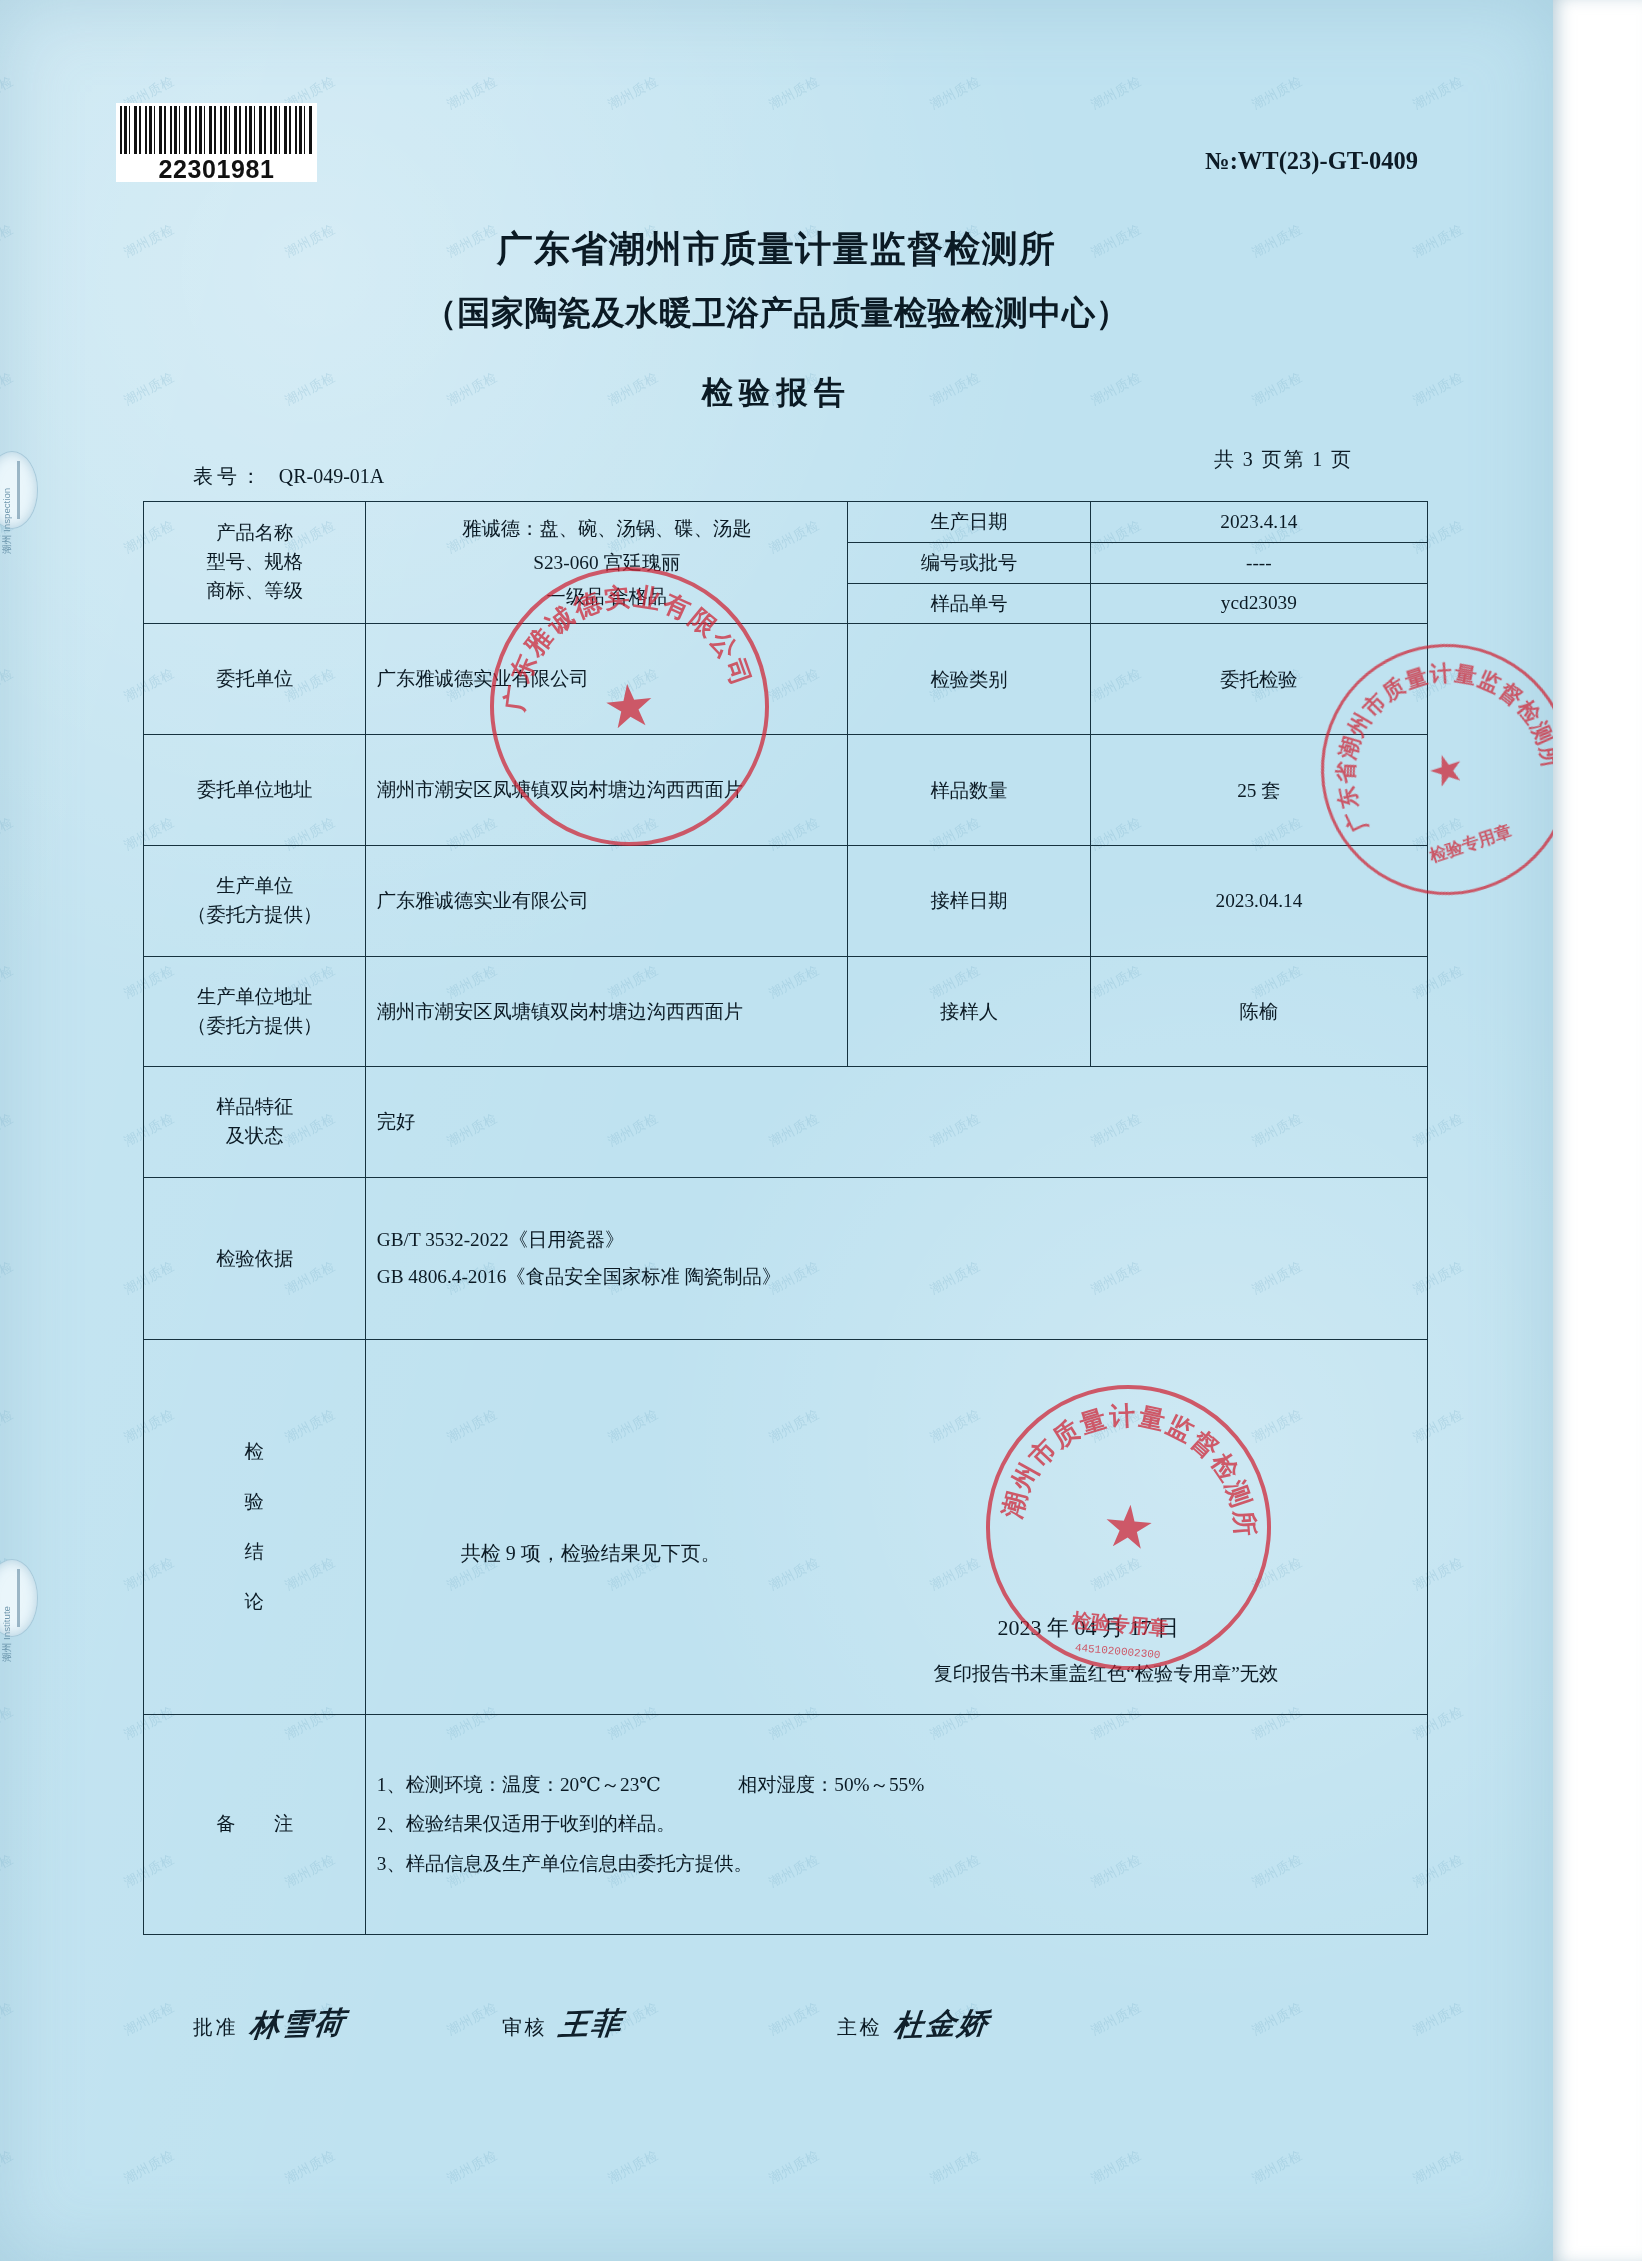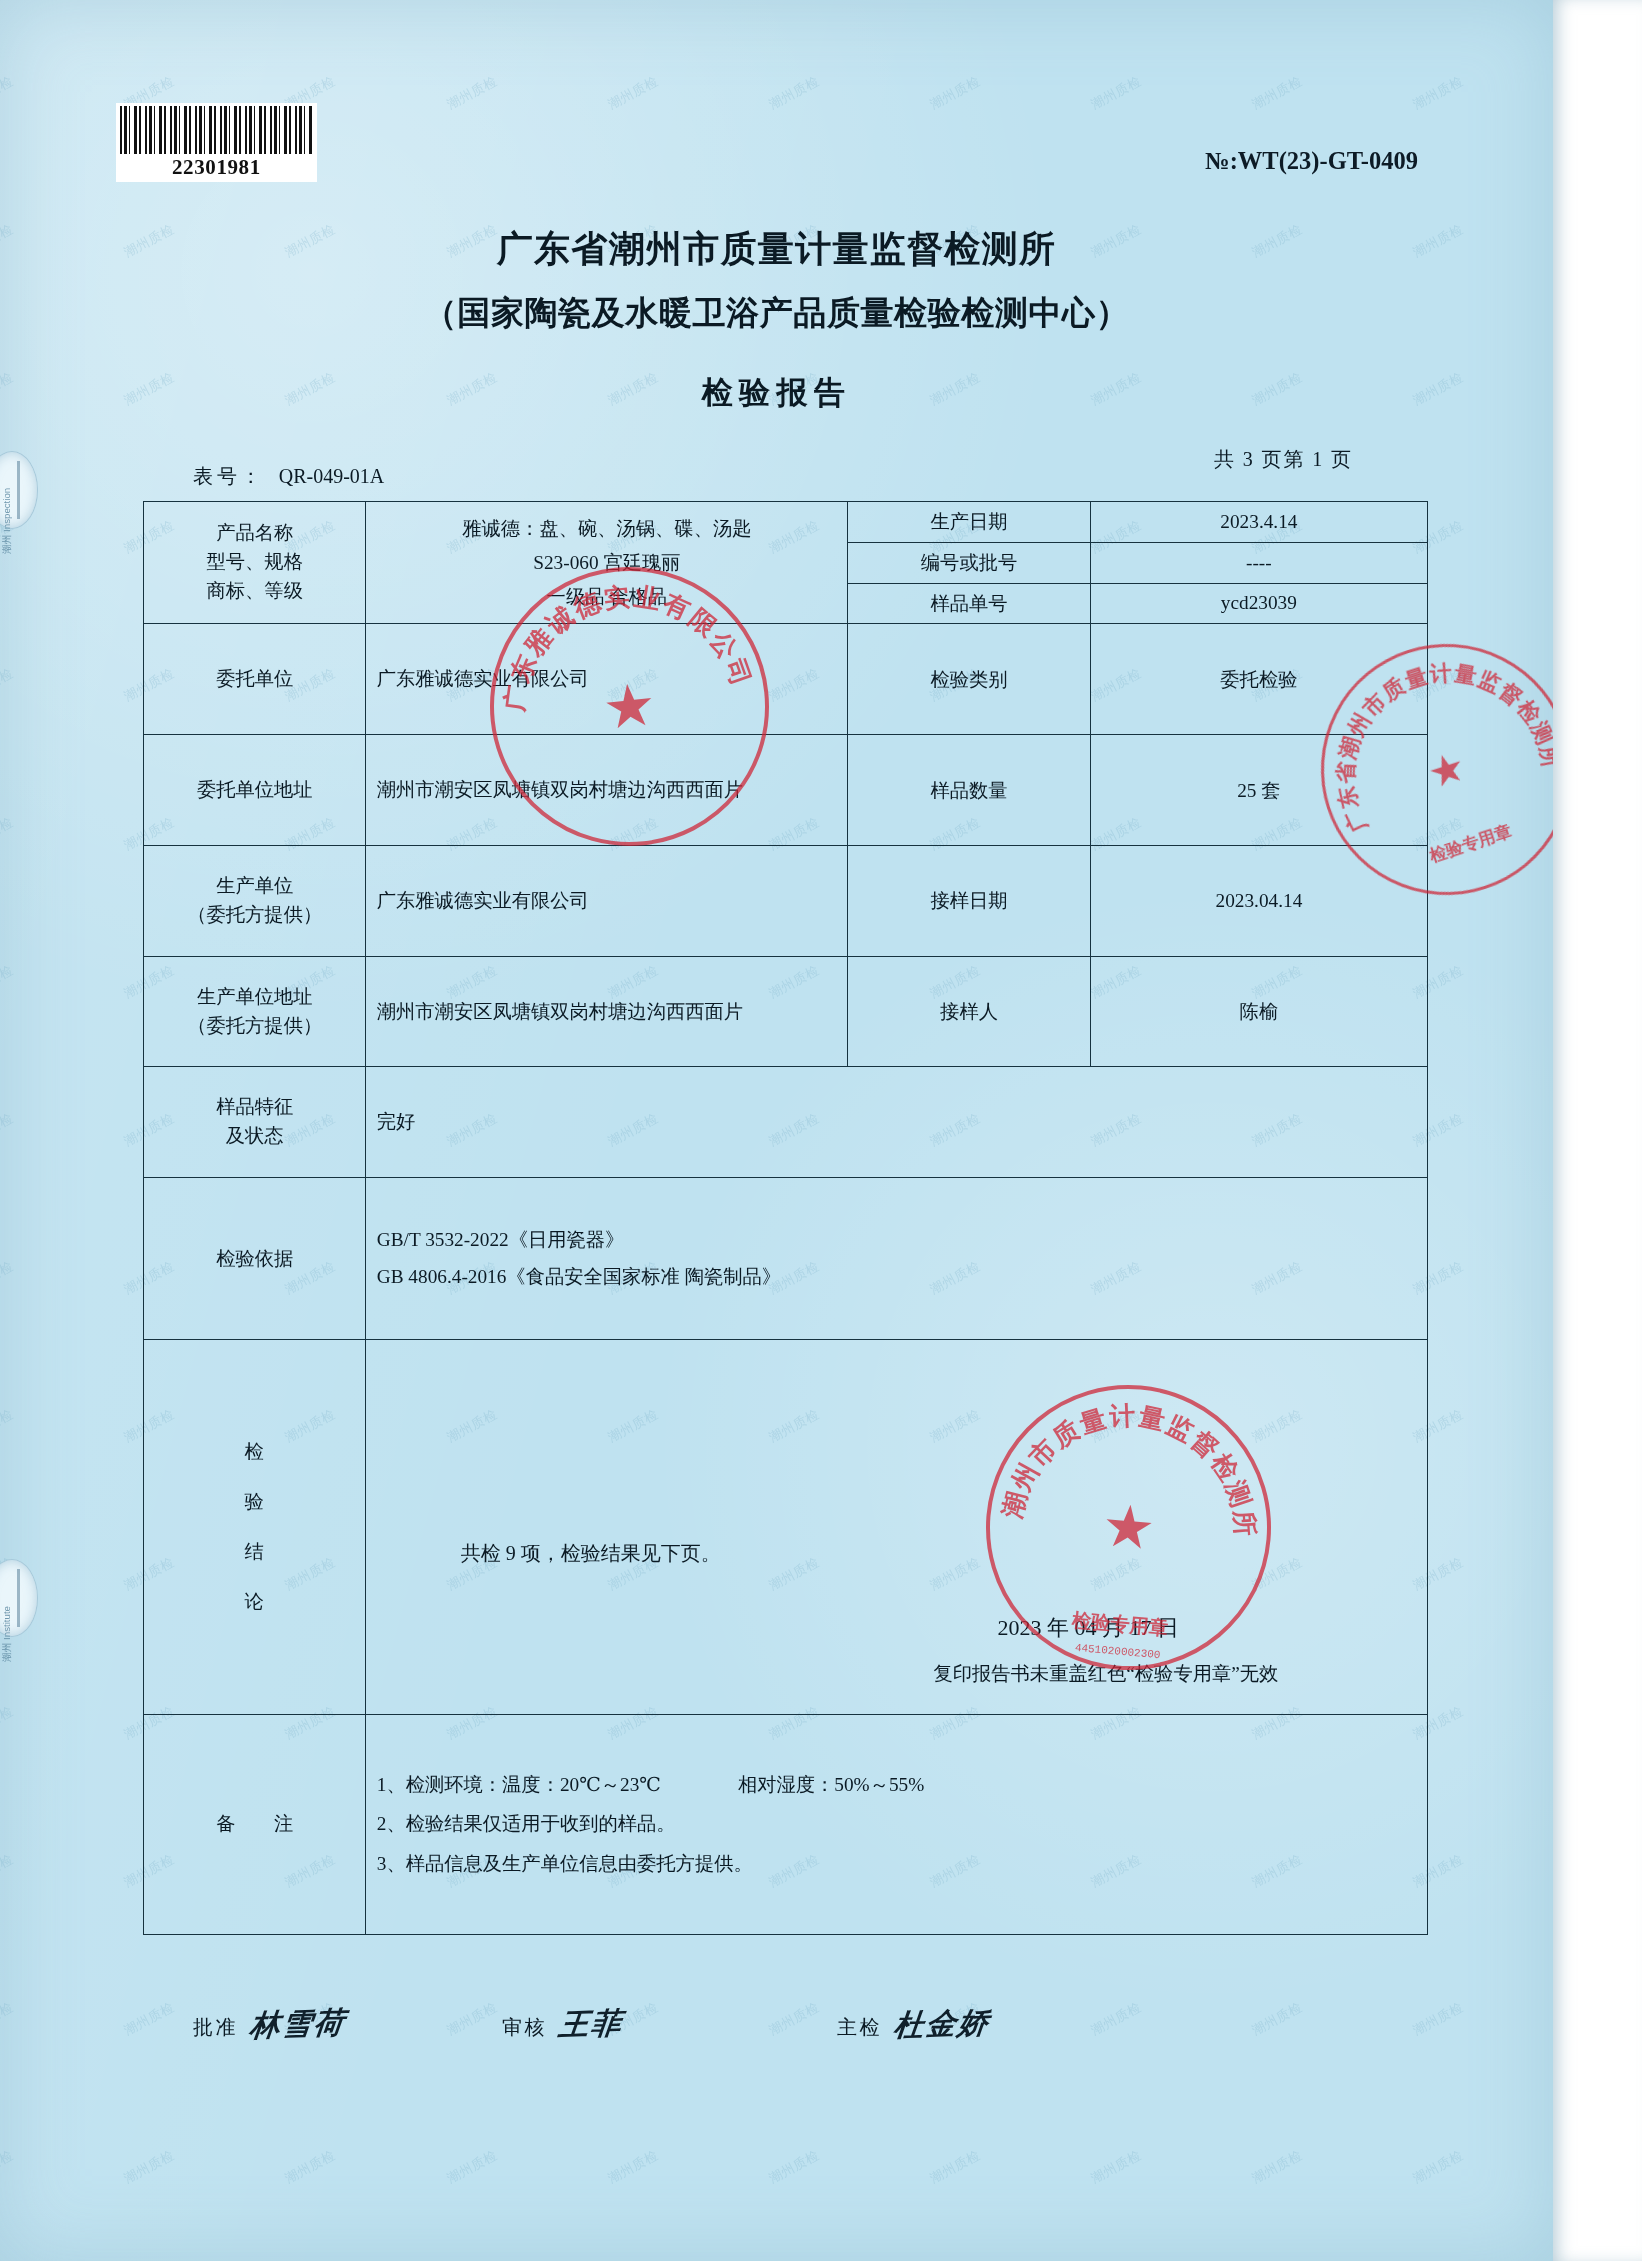--- a/index.html
+++ b/index.html
@@ -93,22 +93,22 @@
     width: 100%;
     background-image: repeating-linear-gradient(90deg,
       #111 0px, #111 1.9px, #fff 1.9px, #fff 3.9px,
       #111 3.9px, #111 7px, #fff 7px, #fff 9px,
       #111 9px, #111 10.3px, #fff 10.3px, #fff 14px,
       #111 14px, #111 17.4px, #fff 17.4px, #fff 19.3px,
       #111 19.3px, #111 21px, #fff 21px, #fff 25px);
   }
   .barcode .num {
     text-align: center;
-    font-family: Liberation Serif, serif;
-    font-size: 21px;
+    font-family: Liberation Sans, sans-serif;
+    font-size: 25px;
     font-weight: bold;
     letter-spacing: 0.6px;
     color: #111;
     margin-top: 1.3px;
   }
   .report-no {
     position: absolute;
     right: 135px; top: 147px;
     font-size: 24.5px;
     font-weight: bold;

